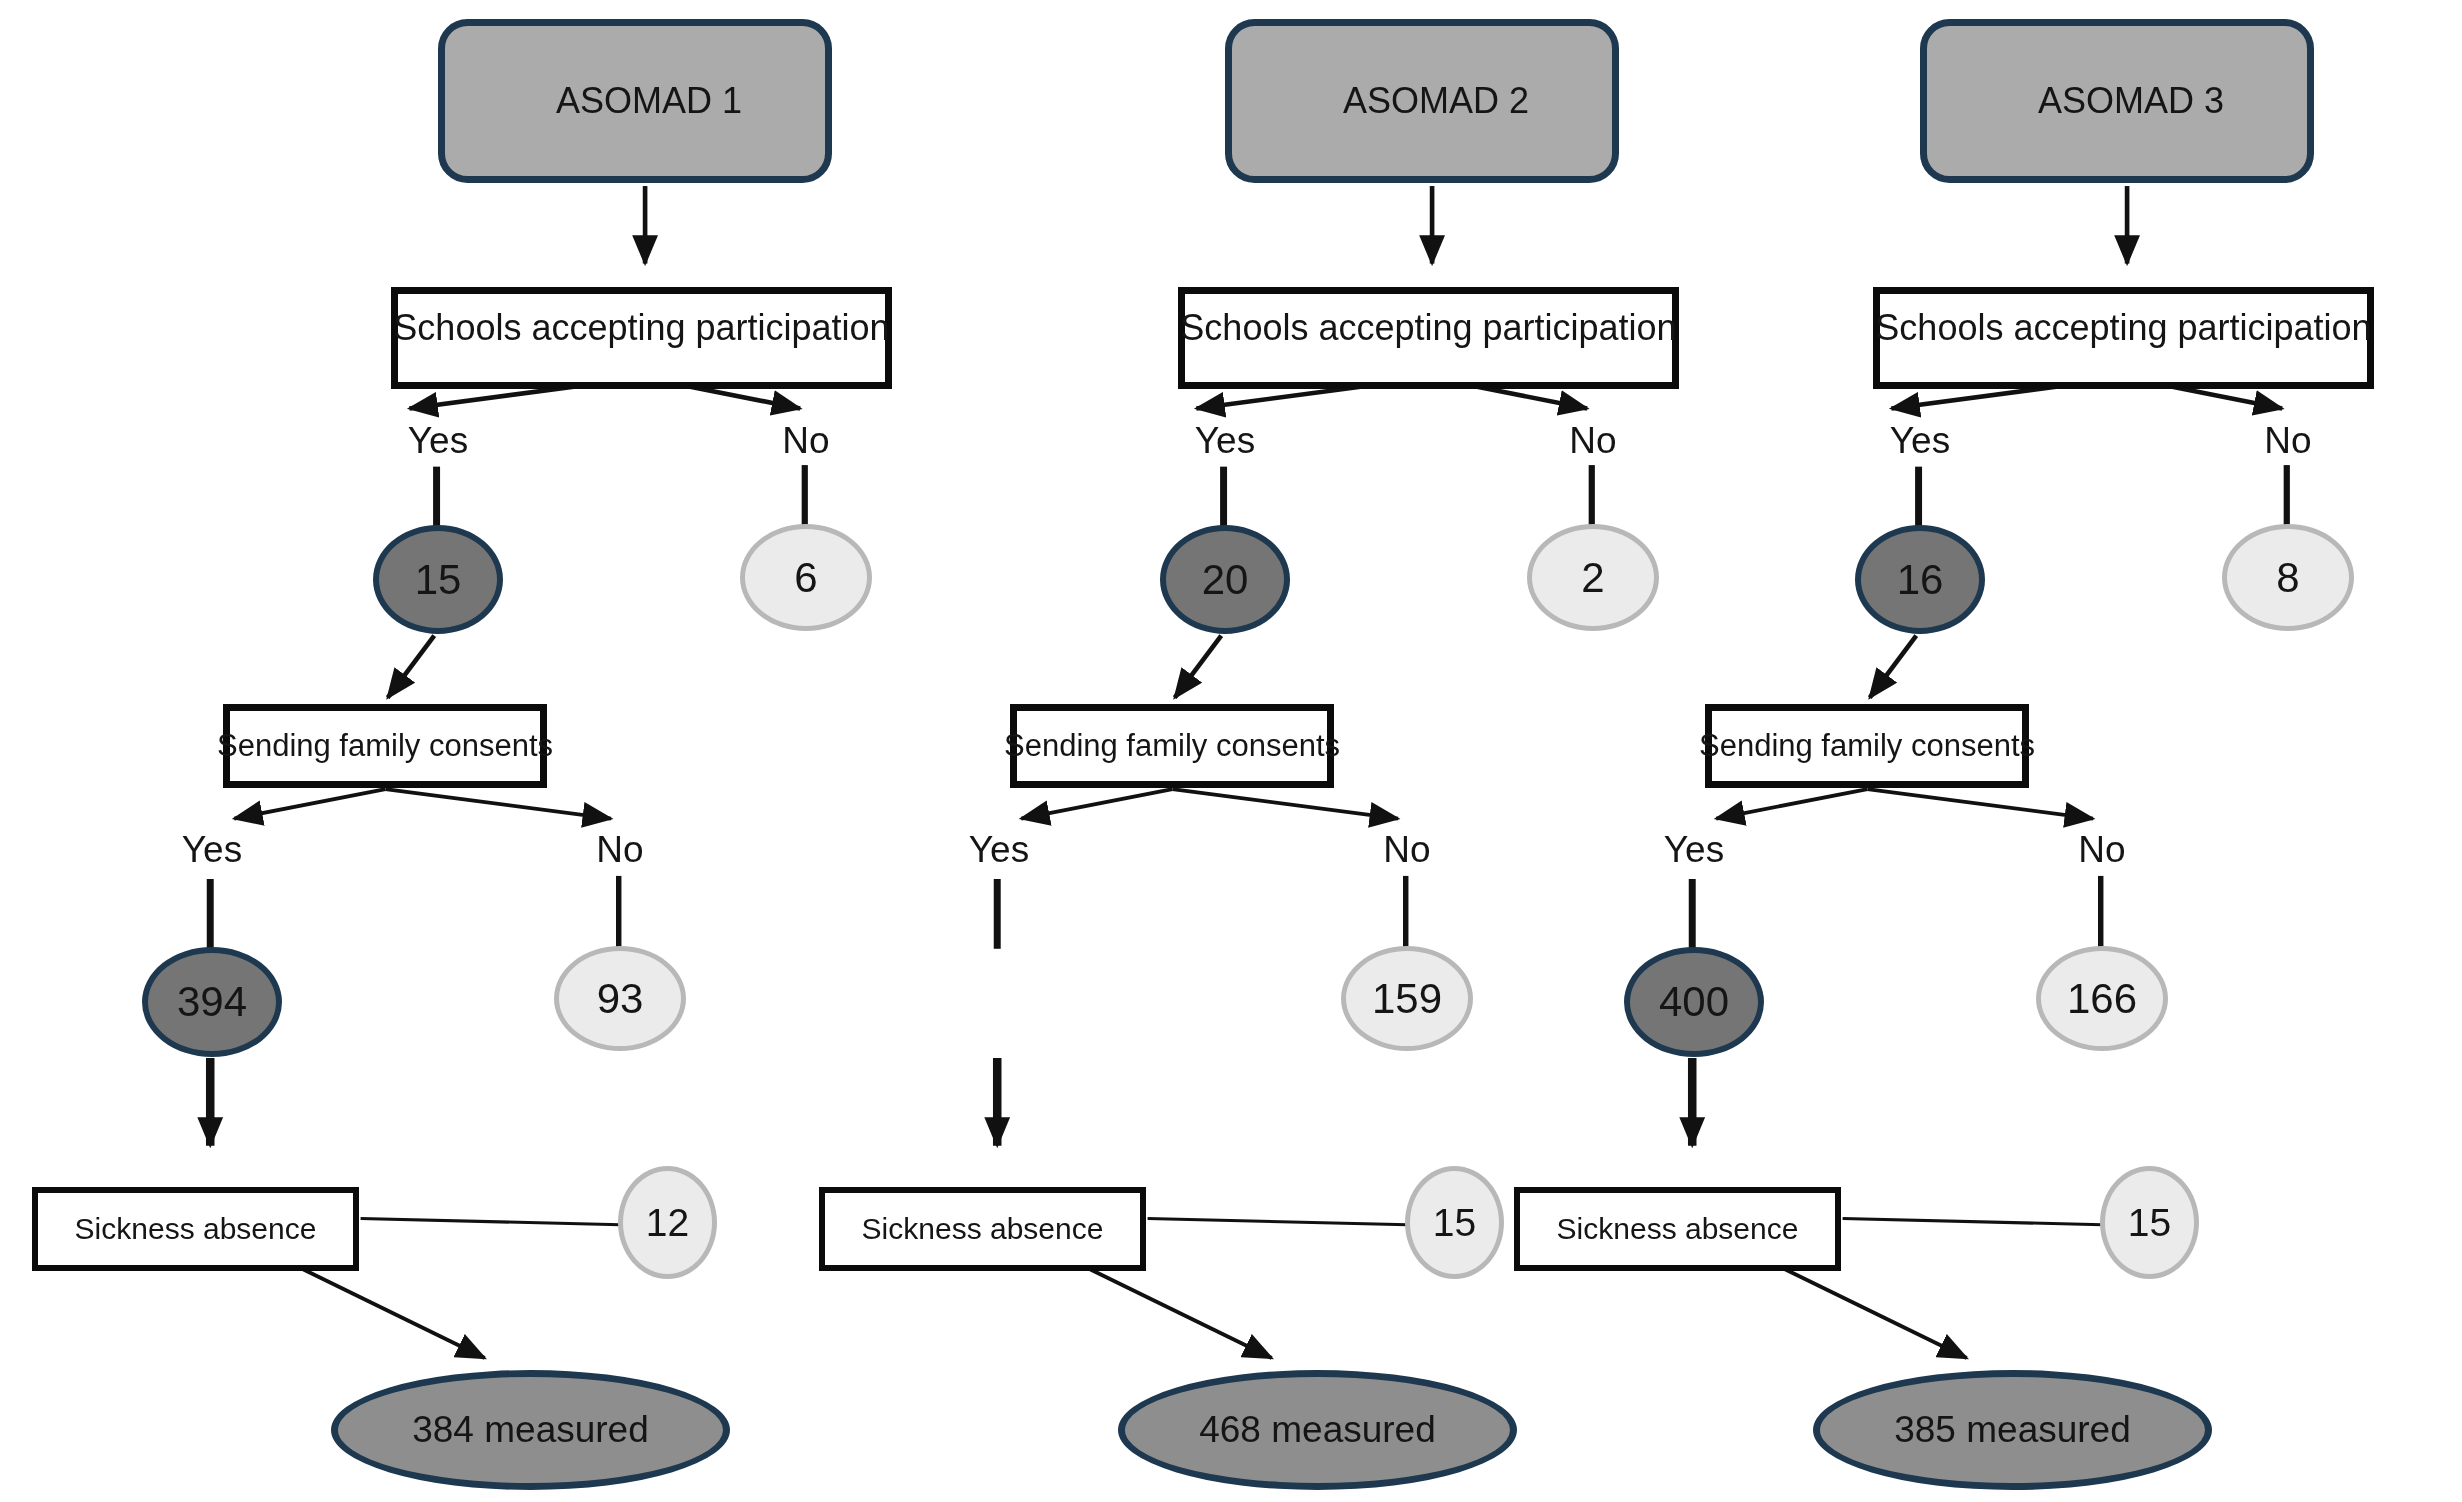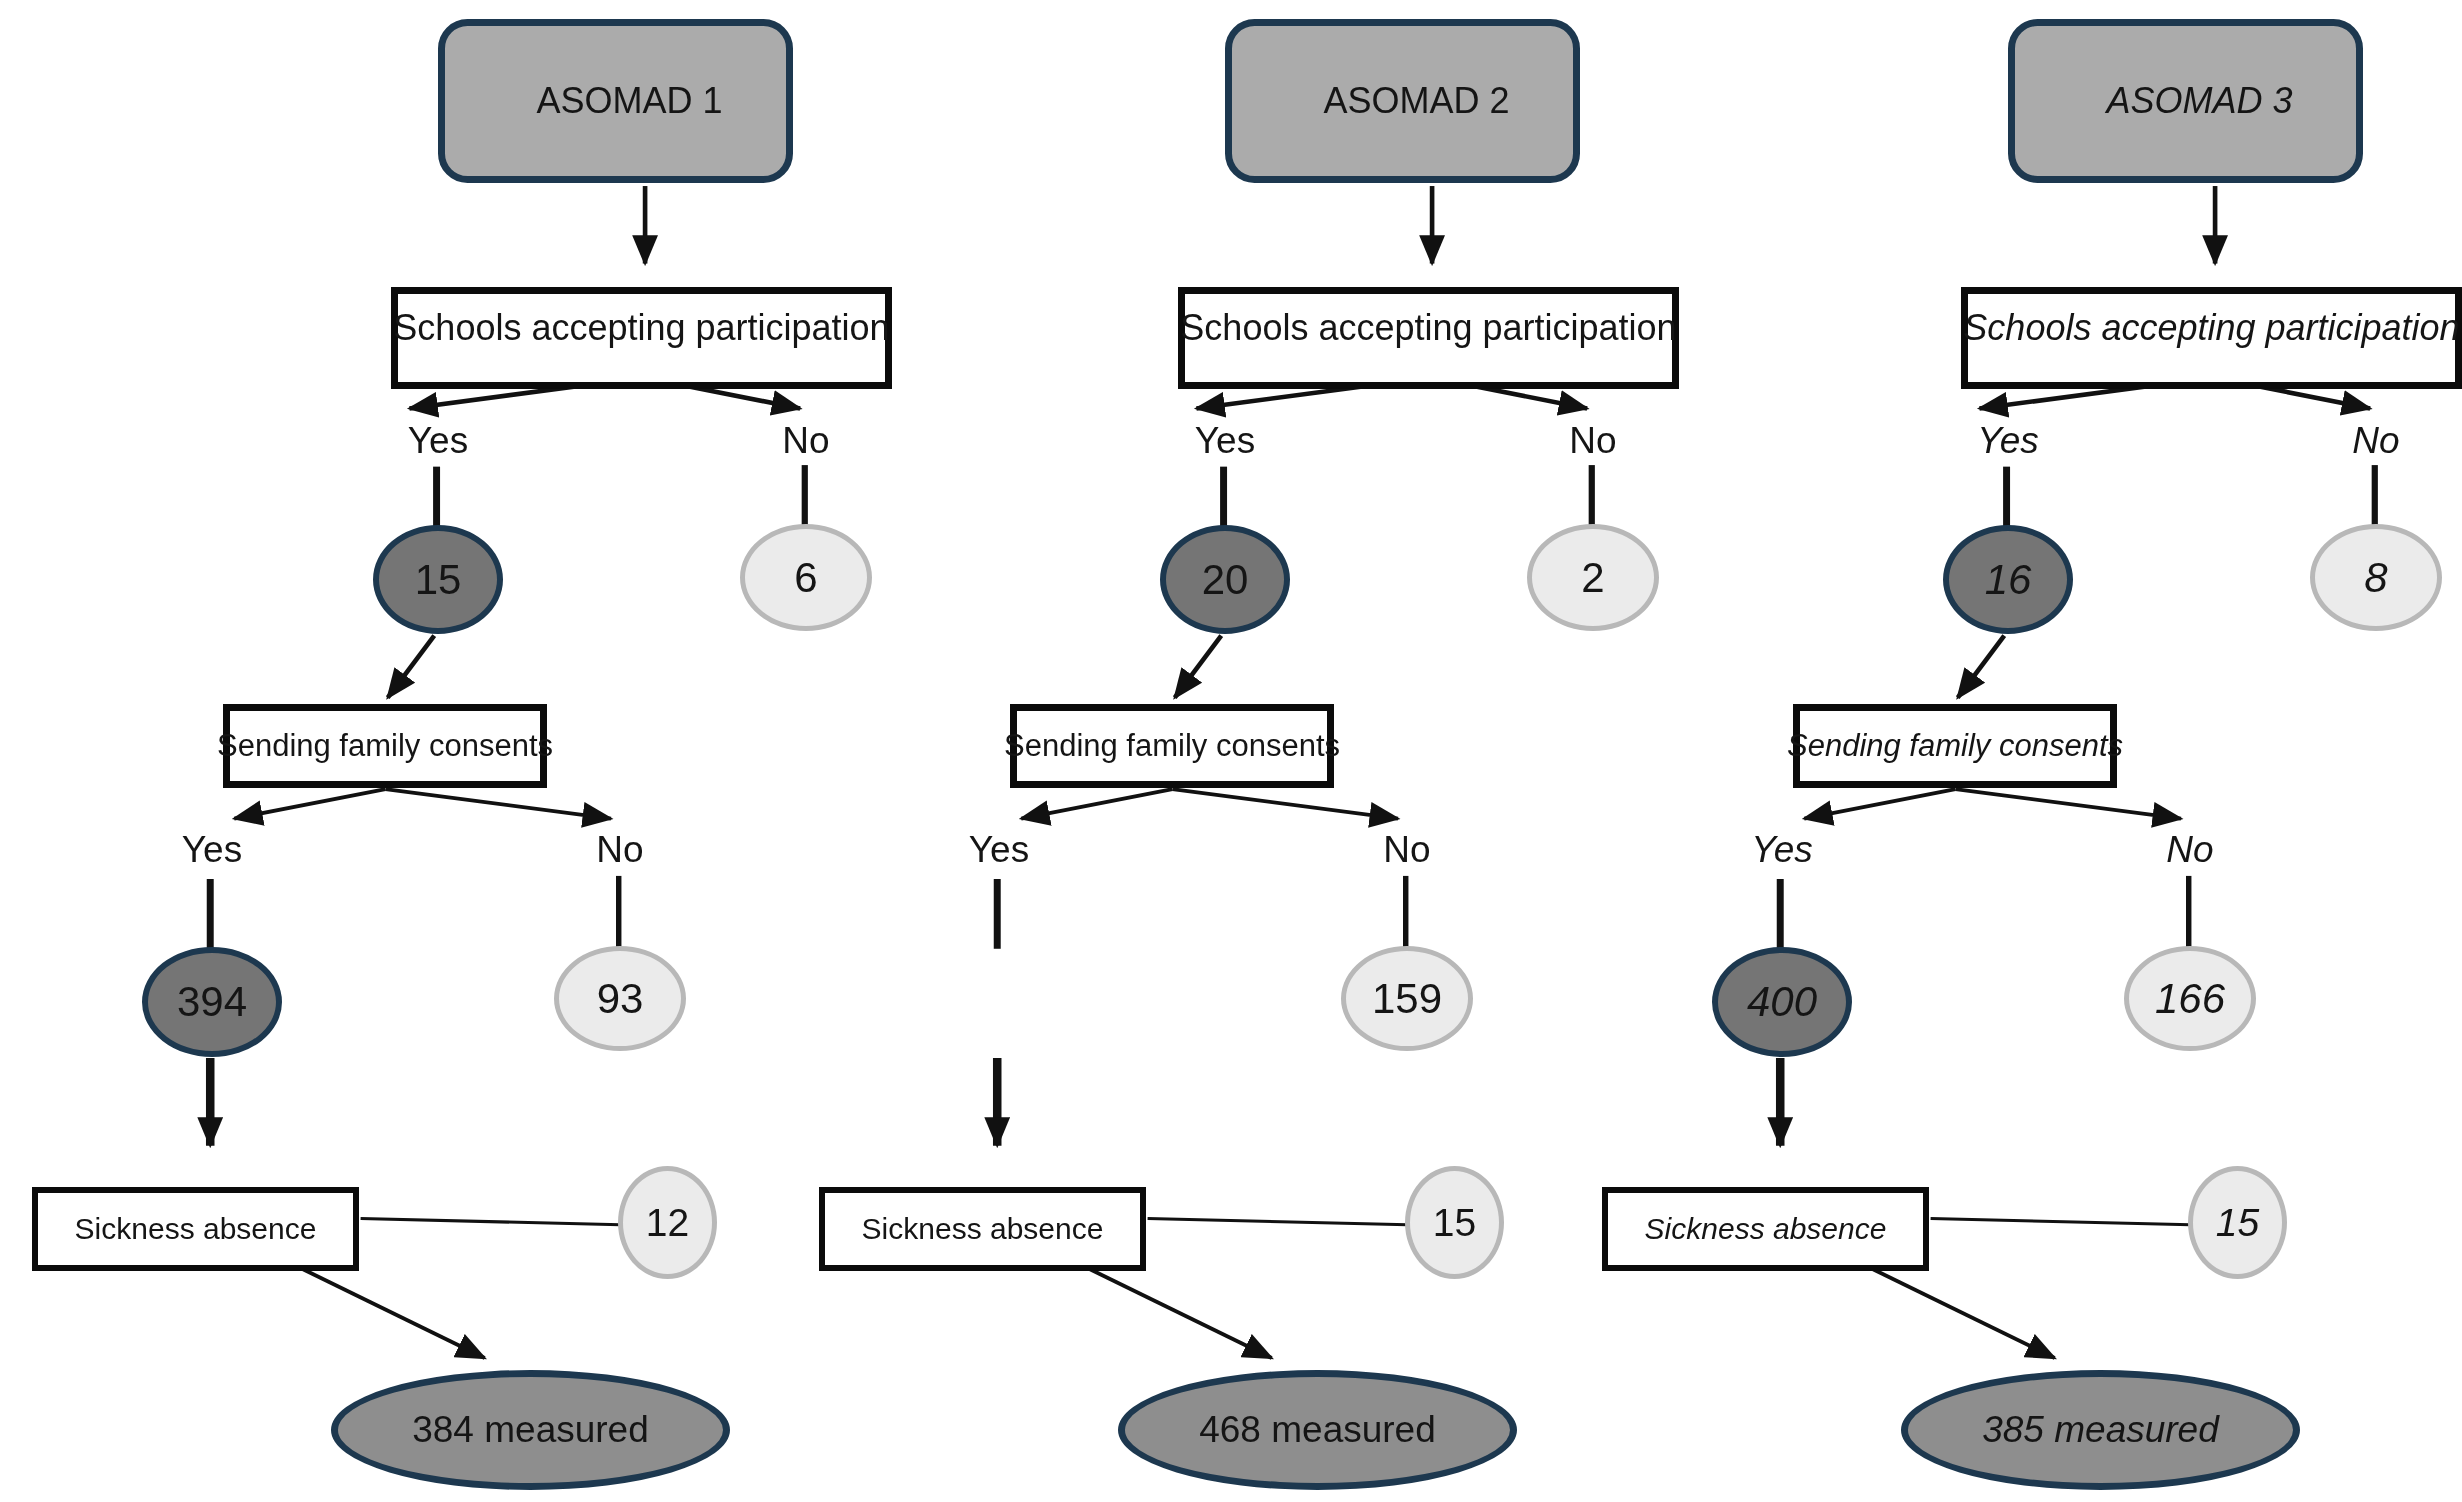--- a/index.html
+++ b/index.html
@@ -7,30 +7,30 @@
     position:relative;
     width:2462px;height:1503px;
     background:var(--c-background,#ffffff);
     font-family:"Liberation Sans", sans-serif;
     color:var(--c-text,#151515);
     overflow:hidden;
   }
   .col{position:absolute;top:0;width:884px;height:1503px;}
   .c1{left:0;}
   .c2{left:787px;}
-  .c3{left:1570px;font-style:italic;}
+  .c3{left:1482px;}
   .wires{position:absolute;left:0;top:0;width:884px;height:1503px;}
   .node{
     position:absolute;
     display:flex;align-items:center;justify-content:center;
     text-align:center;box-sizing:border-box;
     white-space:nowrap;
   }
   .hdr{
-    left:438px;top:19.4px;width:355px;height:164px;
+    left:438px;top:19.4px;width:394px;height:164px;
     background:var(--c-header-fill,#ababab);
     border:7px solid var(--c-navy-border,#1d384f);
     border-radius:29.5px;
     font-size:36px;
     padding-left:28px;
   }
   .procbox{
     background:#ffffff;
     border:7px solid var(--c-box-border,#0b0b0b);
     font-size:36px;

